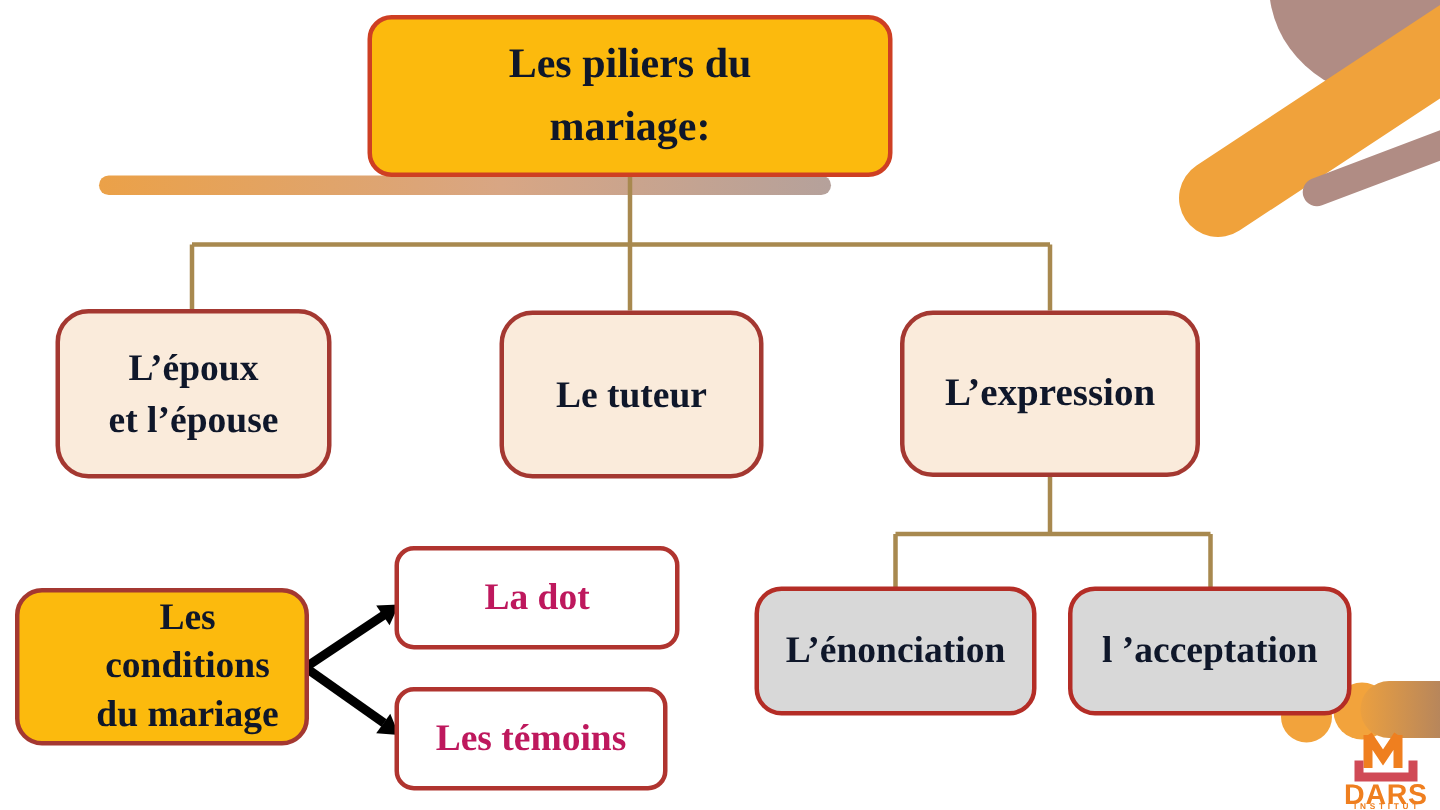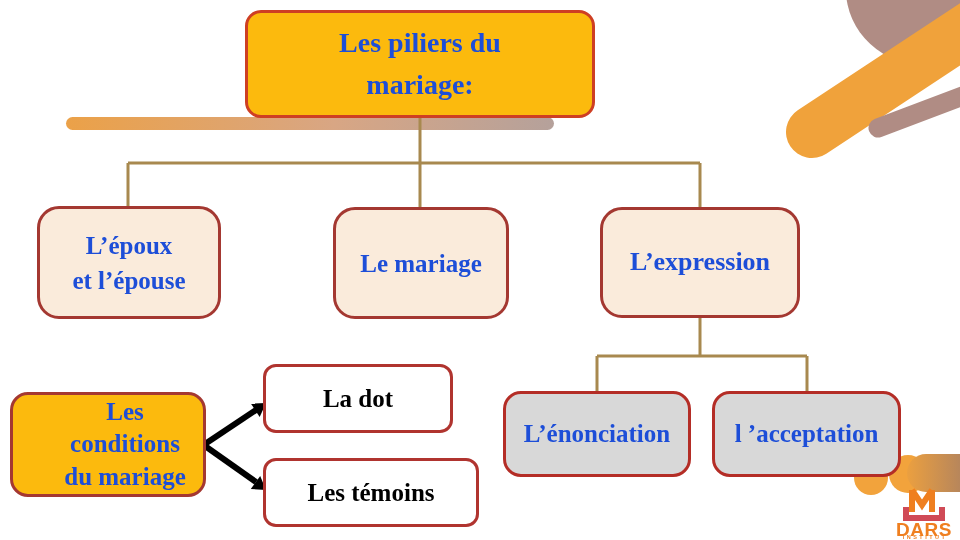--- a/index.html
+++ b/index.html
@@ -7,21 +7,21 @@
     position:relative; width:960px; height:540px; overflow:hidden;
     background:#ffffff;
     font-family:"Liberation Serif","DejaVu Serif",serif;
   }
   .layer { position:absolute; left:0; top:0; width:960px; height:540px; }
   #decor-layer { z-index:0; }
   #connector-layer { z-index:1; }
   .box {
     position:absolute; z-index:2; box-sizing:border-box;
     display:flex; align-items:center; justify-content:center;
-    text-align:center; font-weight:bold; color:#1d4ed8;
+    text-align:center; font-weight:bold; color:#0f172a;
     white-space:pre-line;
     font-family:"Liberation Serif","DejaVu Serif",serif;
   }
   .title-box {
     left:245px; top:10px; width:350px; height:108px;
     background:#FCBA0D; border:3px solid #CE3F23; border-radius:16px;
     font-size:28px; line-height:1.5;
   }
   .pillar {
     background:#FAEBDB; border:3.5px solid #A43831; border-radius:22px;
@@ -36,24 +36,24 @@
   }
   #child-enonciation { left:503px; top:391px; width:188px; height:86px; }
   #child-acceptation { left:712px; top:391px; width:189px; height:86px;text-align:right; }
   #conditions-box {
     left:10px; top:392px; width:196px; height:105px;
     background:#FCBA0D; border:3px solid #A43831; border-radius:18px;
     font-size:25px; line-height:1.3;padding-left:34px;
   }
   .white-child {
     background:#ffffff; border:3.5px solid #B0342F; border-radius:13px;
-    color:#000000; font-size:25px;
+    color:#be185d; font-size:25px;
   }
   #ladot-box   { left:263px; top:364px; width:190px; height:69px; }
-  #temoins-box { left:263px; top:458px; width:216px; height:69px; }
+  #temoins-box { left:263px; top:458px; width:182px; height:69px; }
   #logo-layer { z-index:4; }
 </style>
 </head>
 <body>
 
 <div class="stage">
 
   <svg id="decor-layer" class="layer" viewBox="0 0 960 540">
     <defs>
       <linearGradient id="barGrad" x1="0" y1="0" x2="1" y2="0">
@@ -87,21 +87,21 @@
   <div class="box title-box">
     <span>Les piliers du
 mariage:</span>
   </div>
 
   <div class="box pillar" id="pillar-epoux">
     <span>L’époux
 et l’épouse</span>
   </div>
   <div class="box pillar" id="pillar-tuteur">
-    <span>Le mariage</span>
+    <span>Le tuteur</span>
   </div>
   <div class="box expr-child" id="child-enonciation">
     <span>L’énonciation</span>
   </div>
 
   <div class="box pillar" id="pillar-expression">
     <span>L’expression</span>
   </div>
   <div class="box expr-child" id="child-acceptation">
     <span>l ’acceptation</span>

